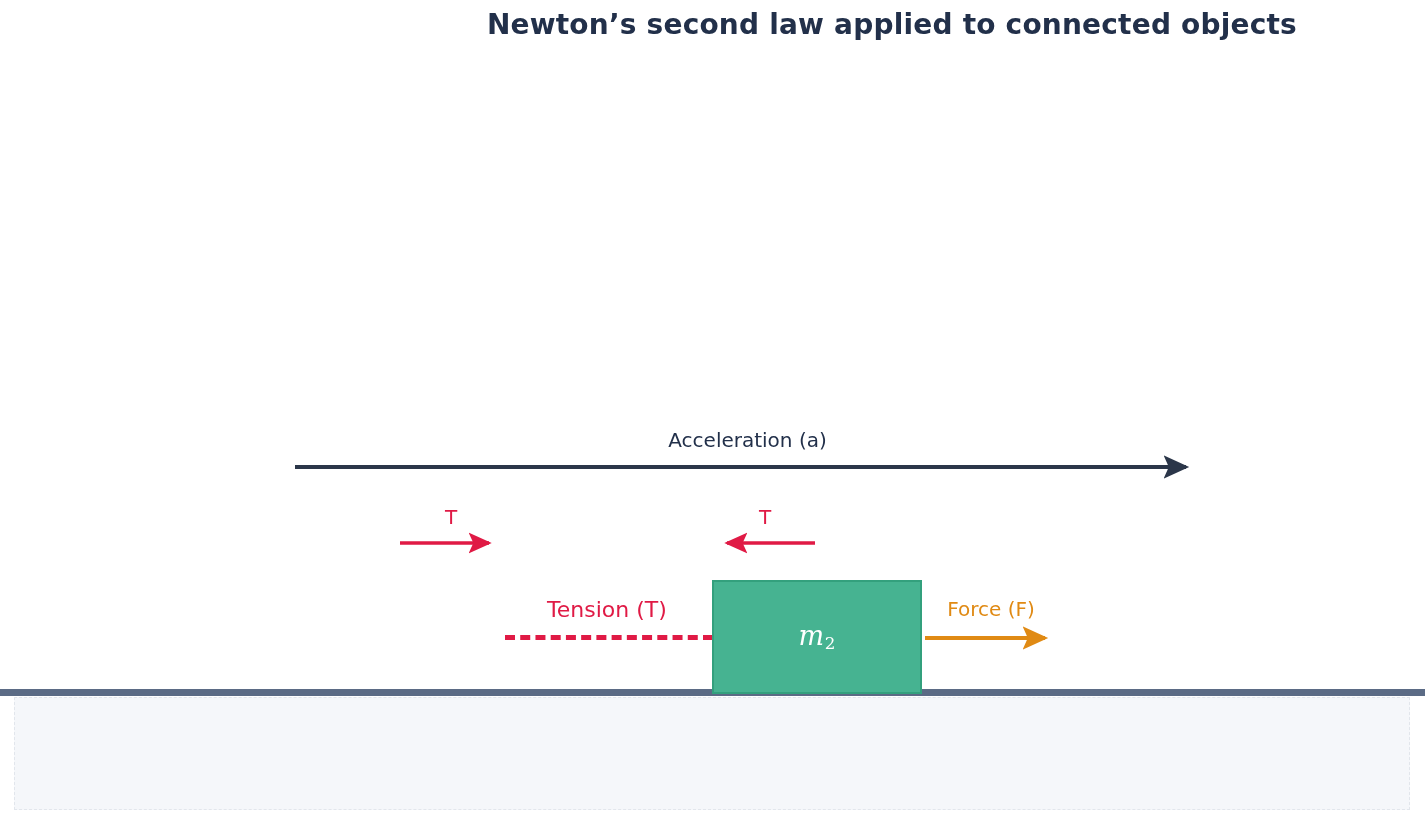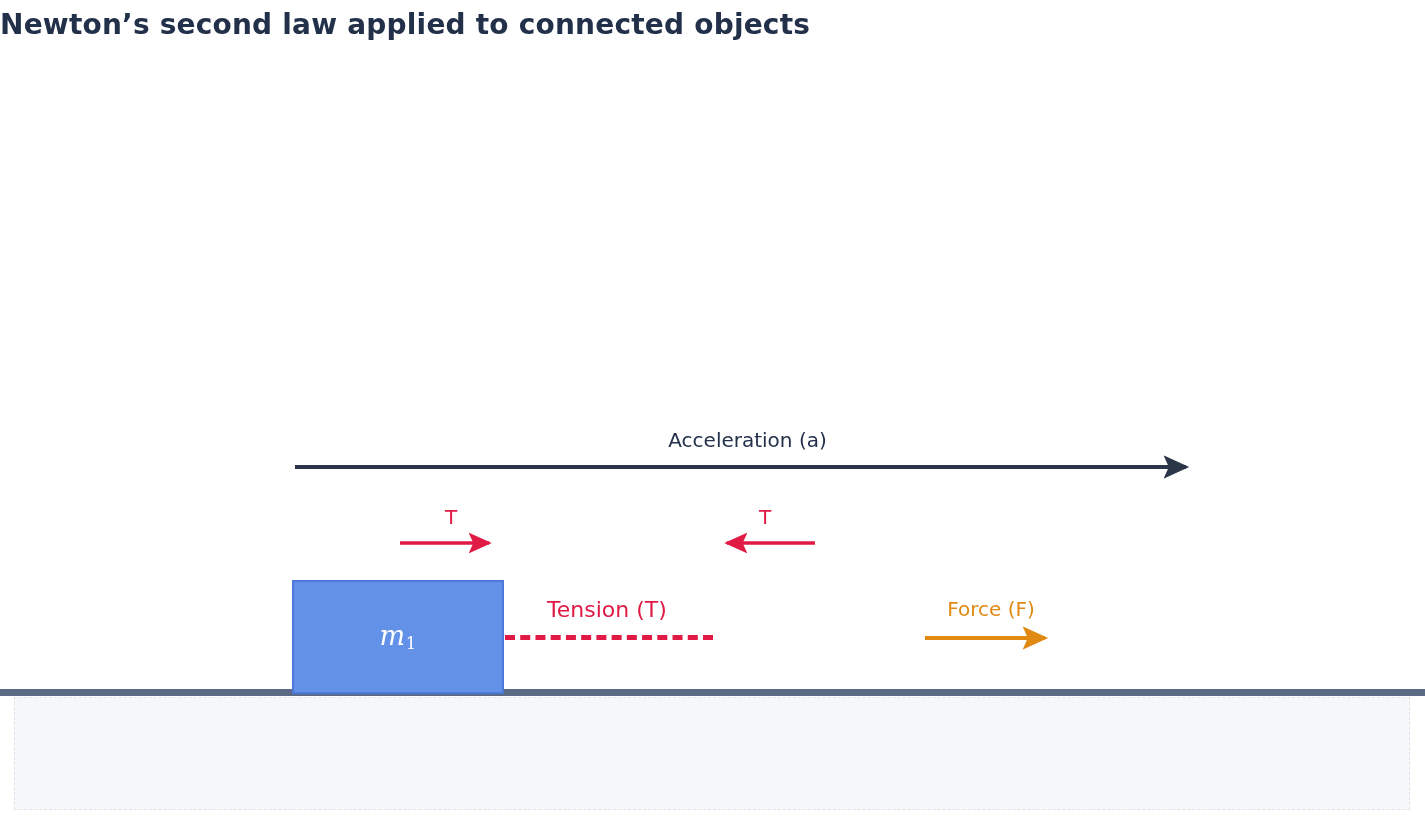--- a/index.html
+++ b/index.html
@@ -22,21 +22,21 @@
     height: 825px;
     background: #ffffff;
   }
 
   
   .title {
     position: absolute;
     left: 0;
     top: 8px;
     width: 1297px;
-    text-align: left;
+    text-align: right;
     font-size: 28px;
     font-weight: bold;
     color: #22304a;
     letter-spacing: 0.2px;
     white-space: nowrap;
   }
   
 
   
   .ground-area {
@@ -171,24 +171,24 @@
 
 <div id="stage">
 
   <div class="title">Newton’s second law applied to connected objects</div>
 
   <div class="ground-area"></div>
   <div class="ground-line"></div>
 
   <div class="rope"></div>
 
-  <div class="block" id="block-m1">
-    <span class="mass-label"><span>m</span><sub>1</sub></span>
+
+  <div class="block" id="block-m2">
+    <span class="mass-label"><span>m</span><sub>2</sub></span>
   </div>
-
 
   <svg id="arrows" viewBox="0 0 1425 825" width="1425" height="825" xmlns="http://www.w3.org/2000/svg">
     <defs>
       <marker id="head-accel" markerWidth="7" markerHeight="7" refX="5.6" refY="3.5" orient="auto" markerUnits="strokeWidth">
         <path d="M0,0.6 L6.4,3.5 L0,6.4 L1.3,3.5 Z" fill="#2b3649"></path>
       </marker>
       <marker id="head-tension" markerWidth="7.5" markerHeight="7.5" refX="6" refY="3.75" orient="auto" markerUnits="strokeWidth">
         <path d="M0,0.7 L6.8,3.75 L0,6.8 L1.4,3.75 Z" fill="#e01a45"></path>
       </marker>
       <marker id="head-force" markerWidth="7" markerHeight="7" refX="5.6" refY="3.5" orient="auto" markerUnits="strokeWidth">

